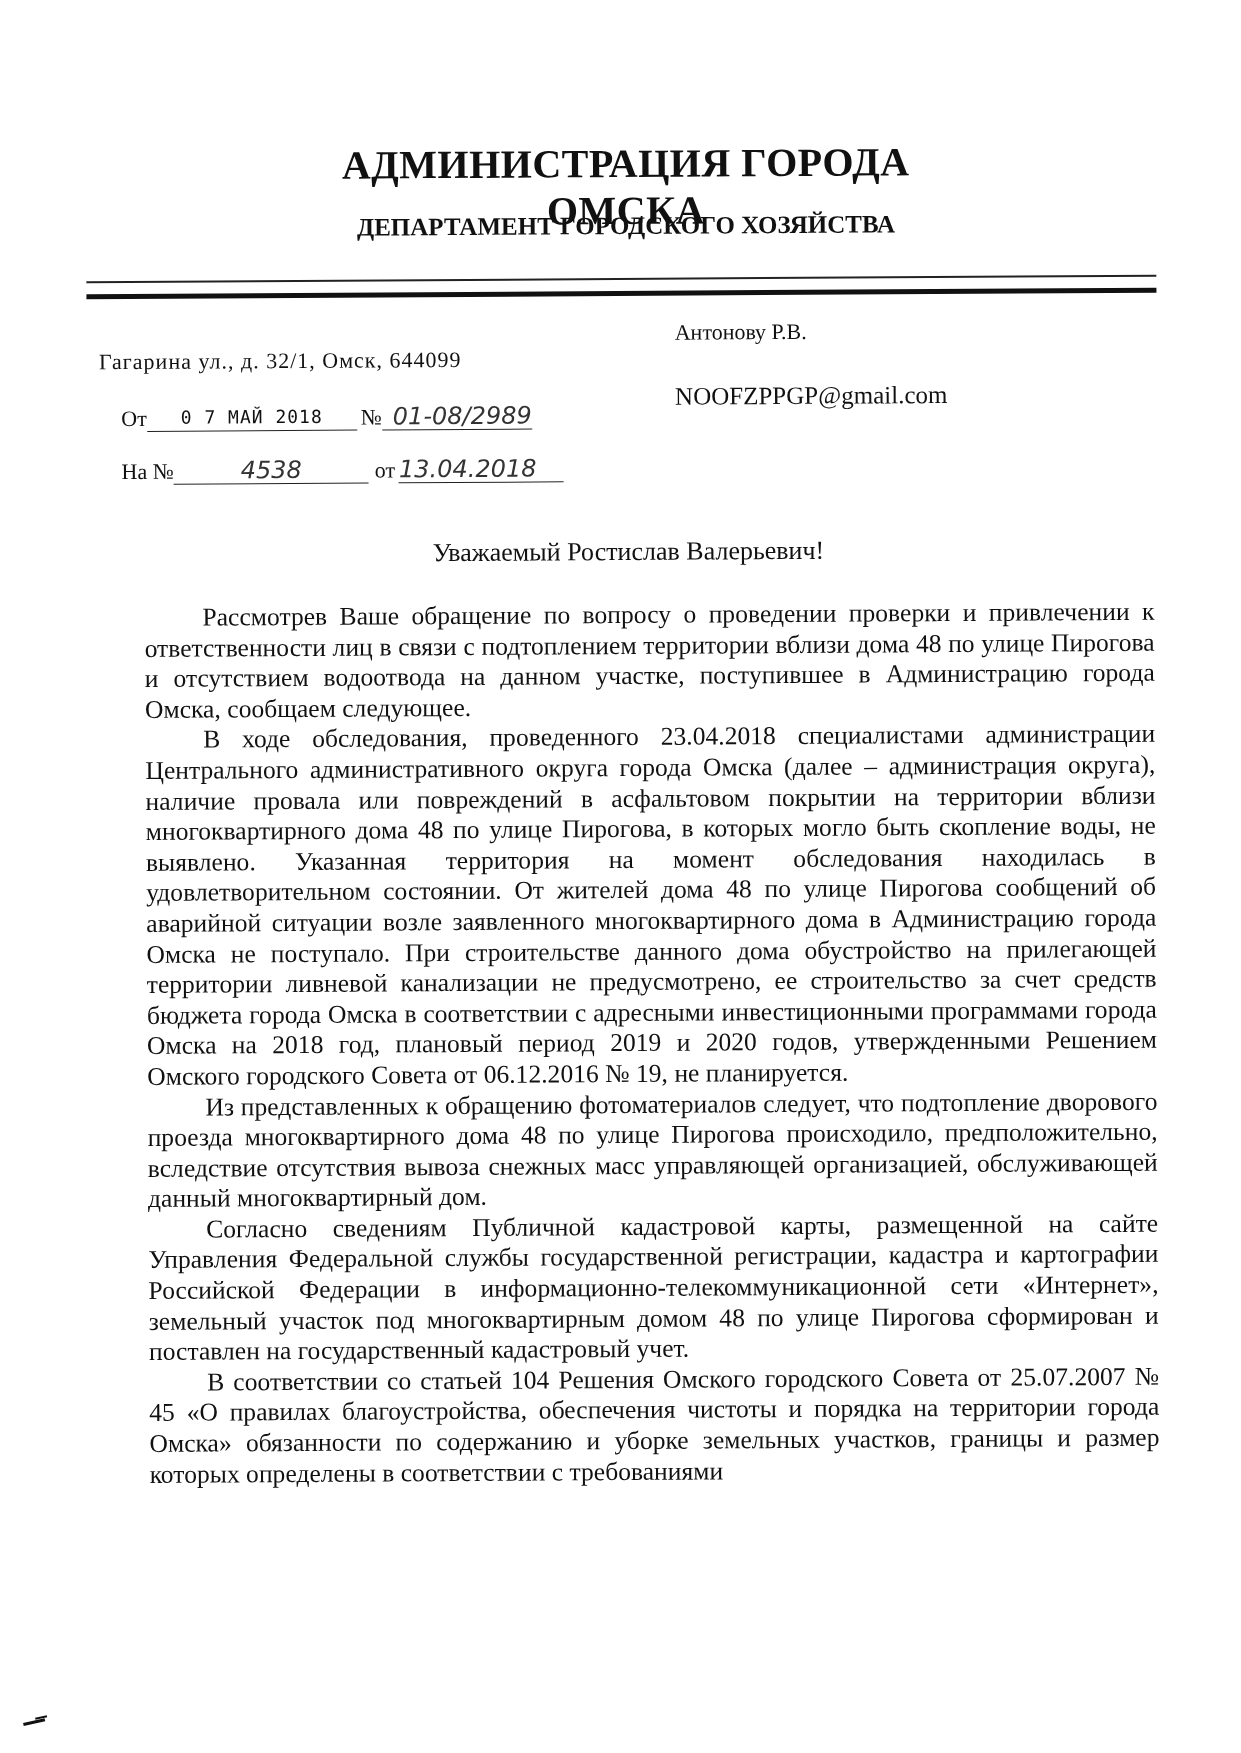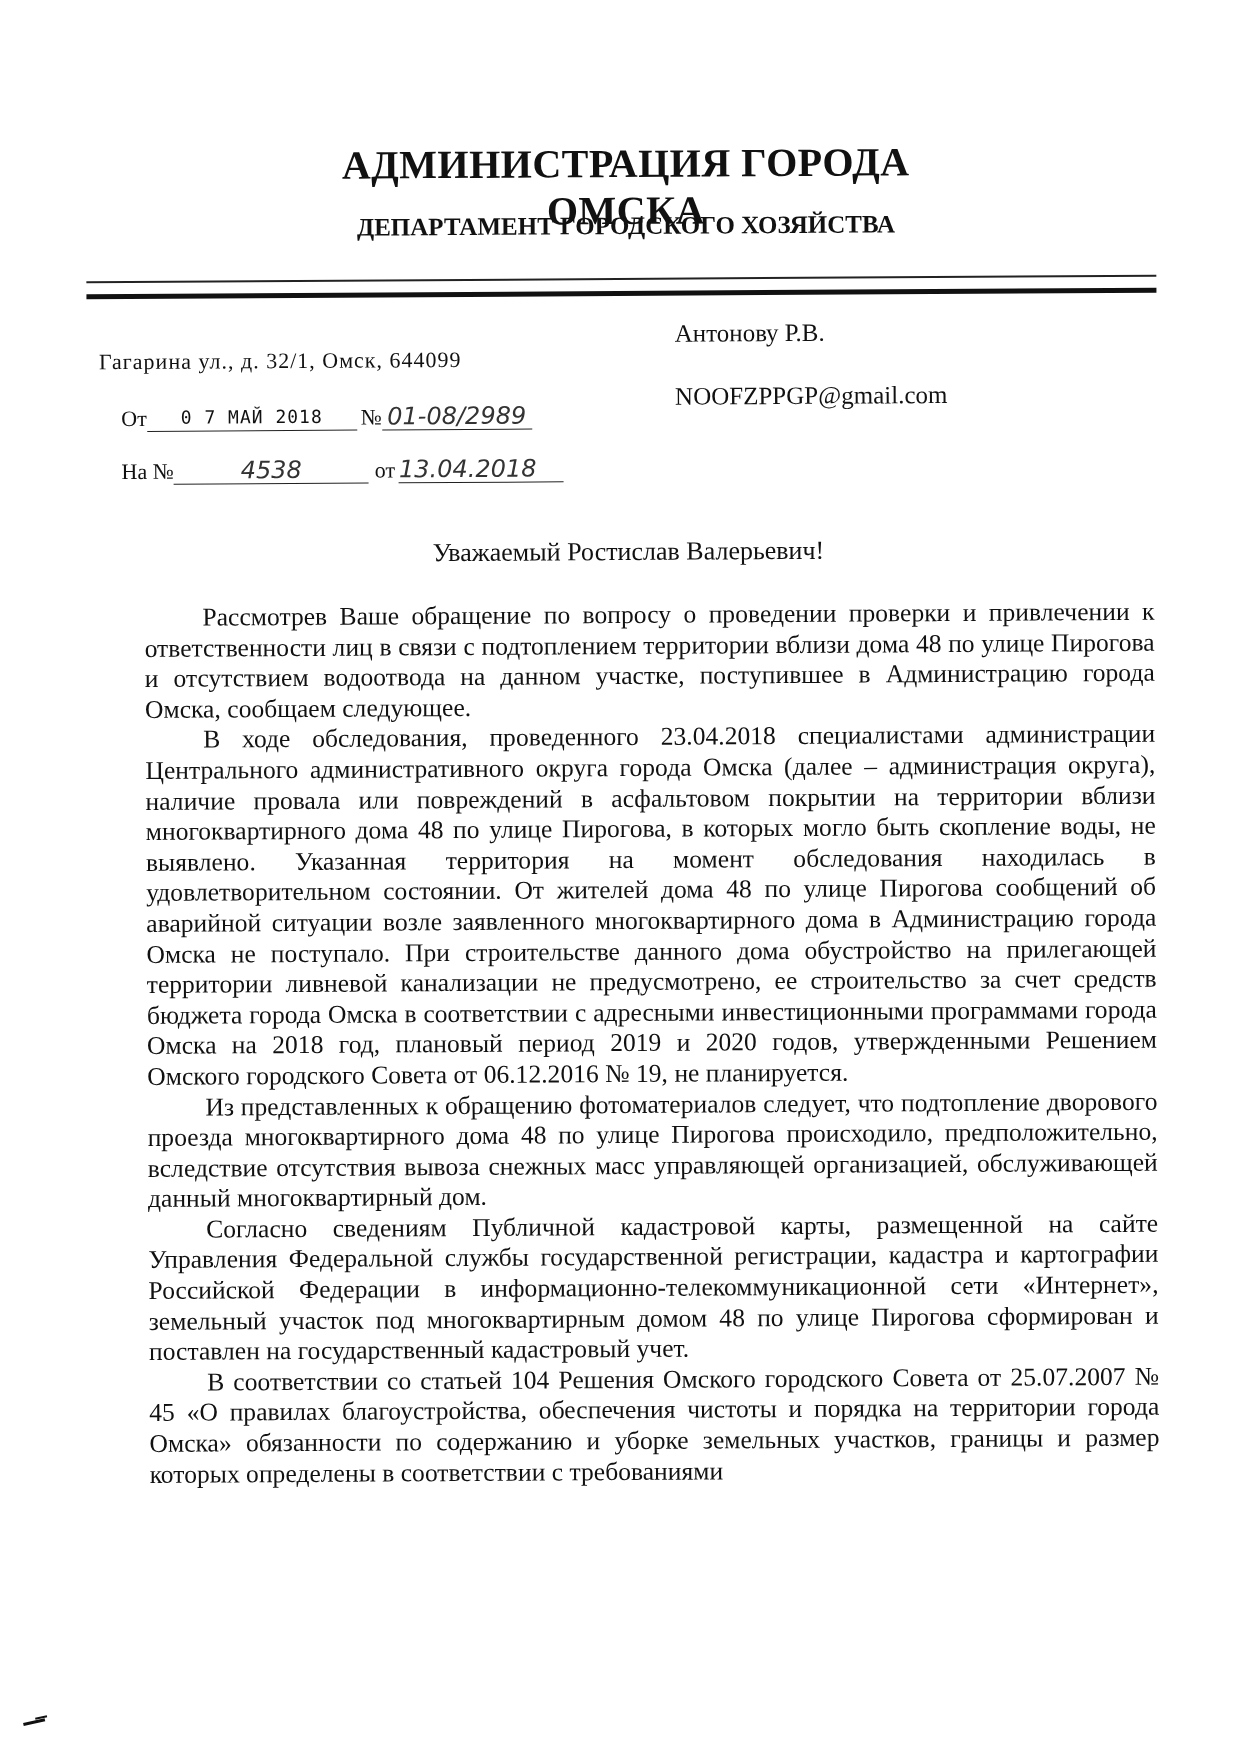--- a/index.html
+++ b/index.html
@@ -18,21 +18,21 @@
     }
     .rule1 { position: absolute; left: 90px; top: 278px; width: 1070px; height: 2px; background: #222; }
     .rule2 { position: absolute; left: 90px; top: 291px; width: 1070px; height: 5px; background: #111; }
     .addr { position: absolute; left: 102px; top: 346px; font-size: 22px; letter-spacing: 1px; }
     .reg-row { position: absolute; left: 124px; font-size: 22px; display: flex; align-items: flex-end; }
     .reg-row.r1 { top: 402px; }
     .reg-row.r2 { top: 455px; }
     .line-field { display: inline-block; border-bottom: 1.5px solid #222; text-align: center; font-size: 20px; line-height: 26px; }
     .stamp { font-family: "DejaVu Sans Mono", monospace; font-size: 18px; letter-spacing: 1px; }
     .hand { font-family: "DejaVu Sans", sans-serif; font-style: italic; font-size: 24px; color: #333; font-weight: 300; }
-    .recipient { position: absolute; left: 678px; top: 320px; font-size: 25px; }
+    .recipient { position: absolute; left: 678px; top: 320px; font-size: 22px; }
     .email { position: absolute; left: 678px; top: 383px; font-size: 25px; }
     .salutation { position: absolute; left: 0; top: 537px; width: 1241px; text-align: center; font-size: 26px; padding-left: 20px; box-sizing: border-box; }
     .body-text {
       position: absolute; left: 146px; top: 600px; width: 1010px;
       font-size: 25.6px; line-height: 30.6px; text-align: justify;
     }
     .body-text p { margin: 0; text-indent: 58px; }
     .scan-mark { position: absolute; left: 18px; top: 1717px; width: 22px; height: 3px; background: #111; transform: rotate(-12deg); }
     .scan-mark2 { position: absolute; left: 30px; top: 1713px; width: 12px; height: 2px; background: #111; transform: rotate(-12deg); }
   </style>
@@ -46,21 +46,21 @@
 
   <div class="rule1"></div>
   <div class="rule2"></div>
 
   <div class="addr">Гагарина ул., д. 32/1, Омск, 644099</div>
 
   <div class="reg-row r1">
     <span>От</span>
     <span class="line-field stamp" style="width:210px;">0 7 МАЙ 2018</span>
     <span style="margin-left:4px;">№</span>
-    <span class="line-field hand" style="width:150px;text-align:center;">01-08/2989</span>
+    <span class="line-field hand" style="width:150px;text-align:right;">01-08/2989</span>
   </div>
 
   <div class="reg-row r2">
     <span>На №</span>
     <span class="line-field hand" style="width:195px;">4538</span>
     <span style="margin-left:6px;margin-right:4px;">от</span>
     <span class="line-field hand" style="width:165px;text-align:left;">13.04.2018</span>
   </div>
 
   <div class="recipient">Антонову Р.В.</div>

